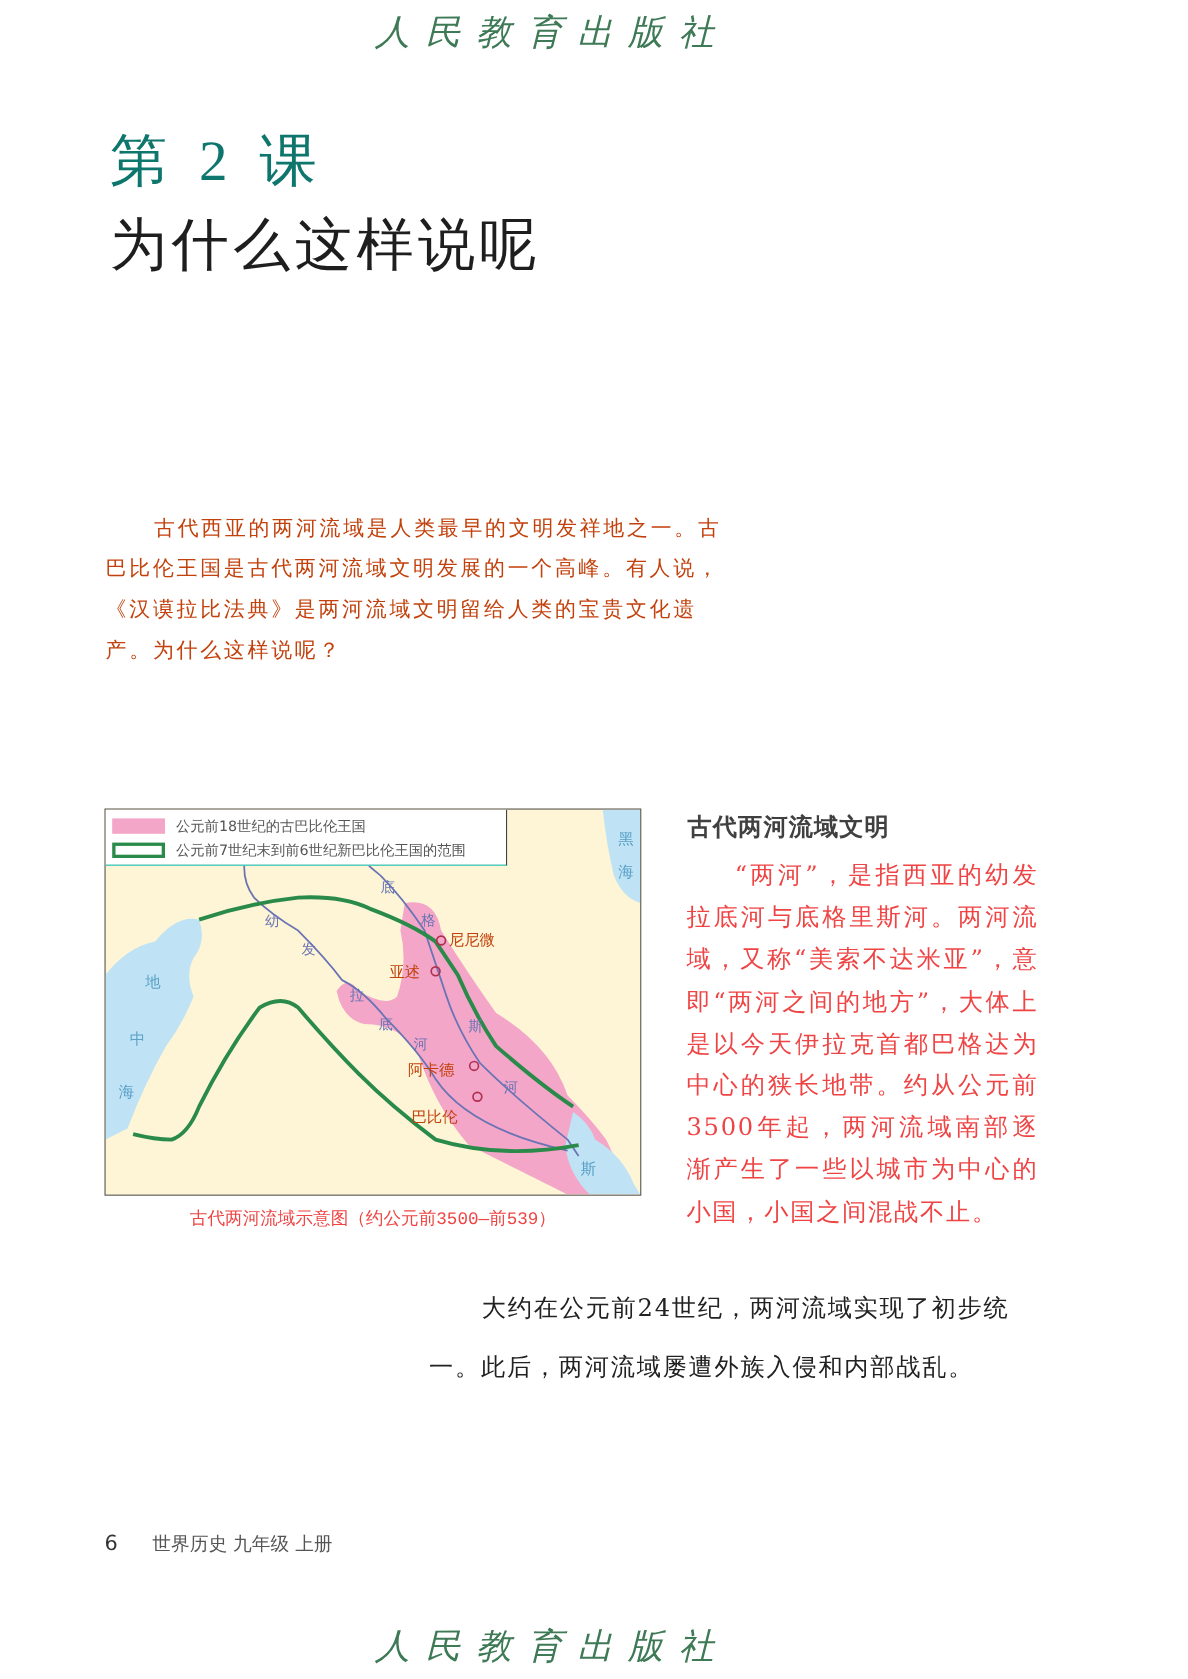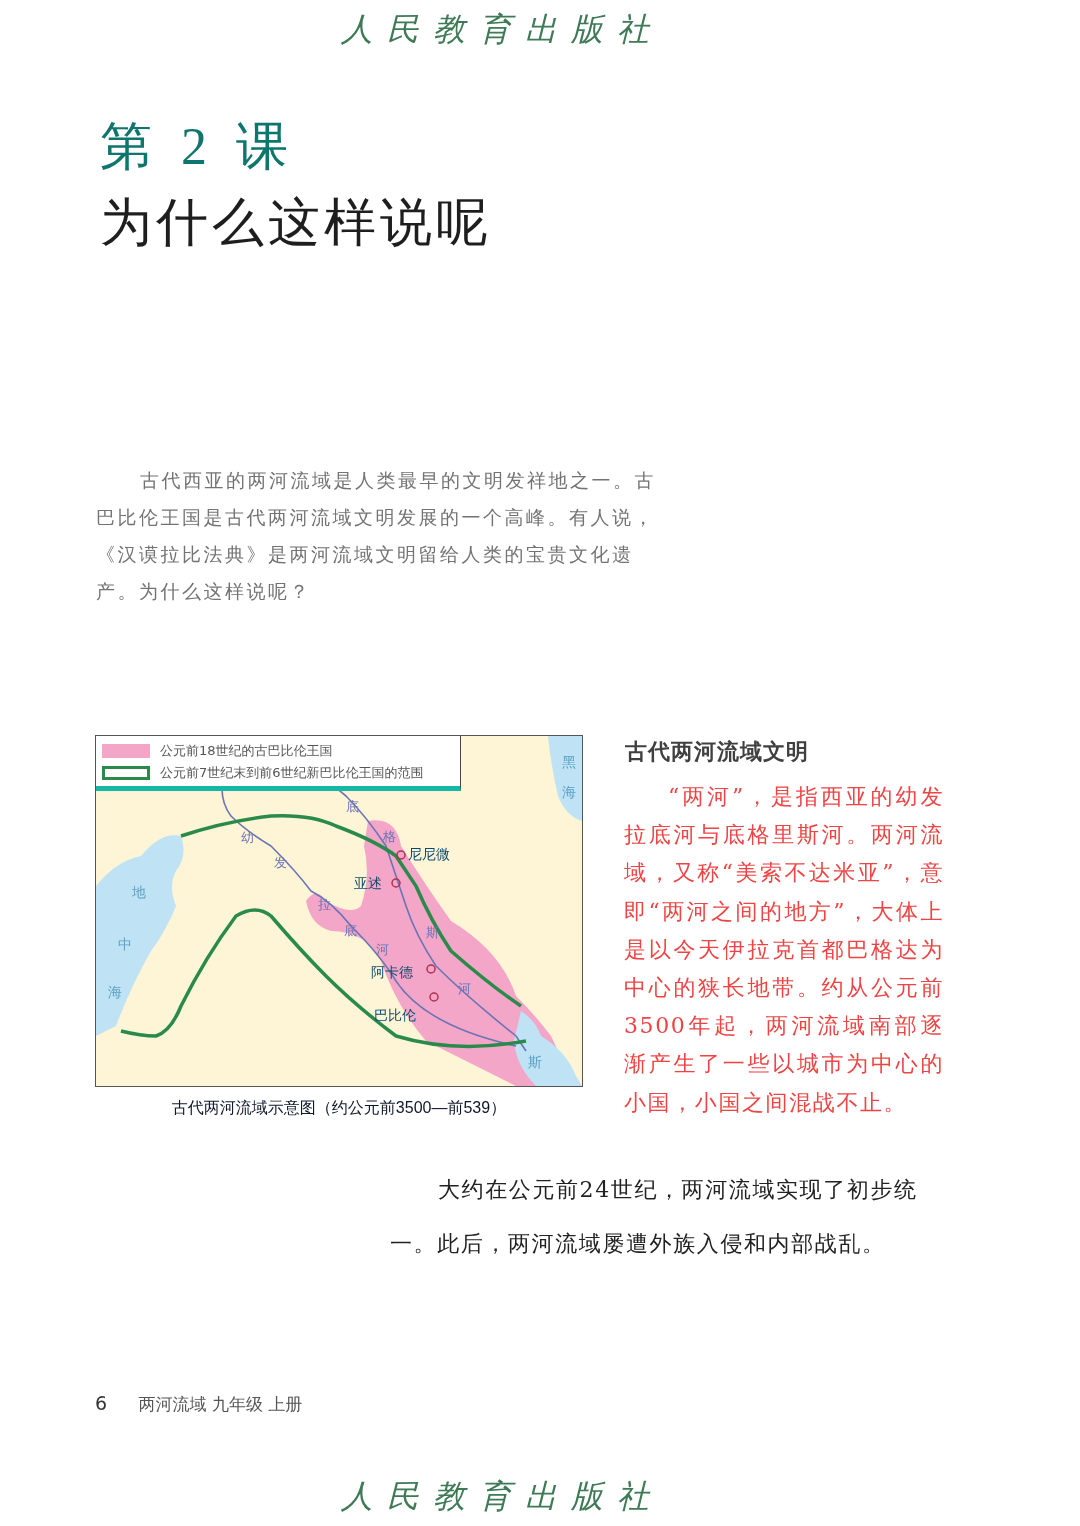--- a/index.html
+++ b/index.html
@@ -8,37 +8,37 @@
   .publisher { position: absolute; left: 0; width: 1004px; text-align: center;
                font-family: "DejaVu Serif", serif; font-style: italic;
                color: #3e7a56; font-size: 32px; letter-spacing: 14px; }
   .publisher.top { top: 8px; }
   .publisher.bottom { top: 1475px; }
   .lesson-num { position: absolute; left: 100px; top: 112px; font-size: 52px;
                 letter-spacing: 8px; color: #0f766e; font-family: Liberation Serif, serif; }
   .lesson-title { position: absolute; left: 100px; top: 188px; font-size: 52px;
                   letter-spacing: 4px; color: #1e1e1e; font-family: "DejaVu Serif", serif; }
   .intro { position: absolute; left: 96px; top: 462px; width: 560px;
-           color: #737373; font-size: 19px; line-height: 37px; letter-spacing: 2.5px;
+           color: #c2410c; font-size: 19px; line-height: 37px; letter-spacing: 2.5px;
            font-family: "DejaVu Serif", serif; text-indent: 44px; margin: 0; }
   .map-box { position: absolute; left: 95px; top: 735px; width: 486px; height: 350px;
              border: 1px solid #555; background: #fdf5d6; overflow: hidden; }
   .map-box svg { position: absolute; left: 0; top: 0; }
   .legend { position: absolute; left: 0; top: 0; width: 364px; height: 50px;
-            background: #fff; border-right: 1px solid #444; border-bottom: 5px solid #14b8a6; }
+            background: #fff; border-right: 1px solid #444; border-bottom: 1px solid #14b8a6; }
   .legend-row { position: absolute; left: 6px; height: 18px; display: flex; align-items: center; }
   .legend-row .sw { width: 48px; height: 14px; margin-right: 10px; }
   .legend-row .sw.pink { background: #f3a6c8; }
   .legend-row .sw.green { background: #fff; border: 3px solid #2a8a4a; width: 42px; height: 8px; }
   .legend-row span.t { font-family: "DejaVu Sans", sans-serif; font-size: 13px; color: #555; }
-  .map-label { position: absolute; font-family: Liberation Sans, sans-serif; font-size: 14px; color: #0c4a6e; }
+  .map-label { position: absolute; font-family: Liberation Sans, sans-serif; font-size: 14px; color: #c2410c; }
   .sea-label { position: absolute; font-family: "DejaVu Serif", serif; font-size: 14px; color: #5aa0c8; }
   .river-label { position: absolute; font-family: "DejaVu Serif", serif; font-size: 13px; color: #6a74b4; }
   .caption { position: absolute; left: 95px; top: 1098px; width: 488px; text-align: center;
-             font-size: 16px; color: #0f172a; font-family: Liberation Sans, sans-serif; }
+             font-size: 16px; color: #ef4444; font-family: Liberation Mono, monospace; }
   .section-heading { position: absolute; left: 625px; top: 737px; font-family: "DejaVu Sans", sans-serif;
                      font-weight: bold; font-size: 22px; color: #404040; letter-spacing: 1px; }
   .body-col { position: absolute; left: 624px; top: 778px; width: 320px; margin: 0;
               font-size: 22px; line-height: 38.2px; color: #ef4444; letter-spacing: 1.6px;
               text-indent: 44px; text-align: justify; }
   .body-wide { position: absolute; left: 390px; top: 1163px; width: 554px; margin: 0;
                font-size: 22px; line-height: 54px; color: #222; letter-spacing: 1.6px;
                text-indent: 48px; }
   .footer { position: absolute; left: 95px; top: 1392px; font-size: 17px; color: #555;
             font-family: "DejaVu Serif", serif; }
@@ -112,16 +112,16 @@
 </div>
 
 <div class="caption">古代两河流域示意图（约公元前3500—前539）</div>
 
 <div class="section-heading">古代两河流域文明</div>
 <p class="body-col">“两河”，是指西亚的幼发拉底河与底格里斯河。两河流域，又称“美索不达米亚”，意即“两河之间的地方”，大体上是以今天伊拉克首都巴格达为中心的狭长地带。约从公元前3500年起，两河流域南部逐渐产生了一些以城市为中心的小国，小国之间混战不止。</p>
 <p class="body-wide">大约在公元前24世纪，两河流域实现了初步统一。此后，两河流域屡遭外族入侵和内部战乱。</p>
 
 <div class="footer">
   <span class="pg">6</span>
-  <span>两河流域  九年级  上册</span>
+  <span>世界历史  九年级  上册</span>
 </div>
 
 <div class="publisher bottom">人民教育出版社</div>
 
 </body></html>

